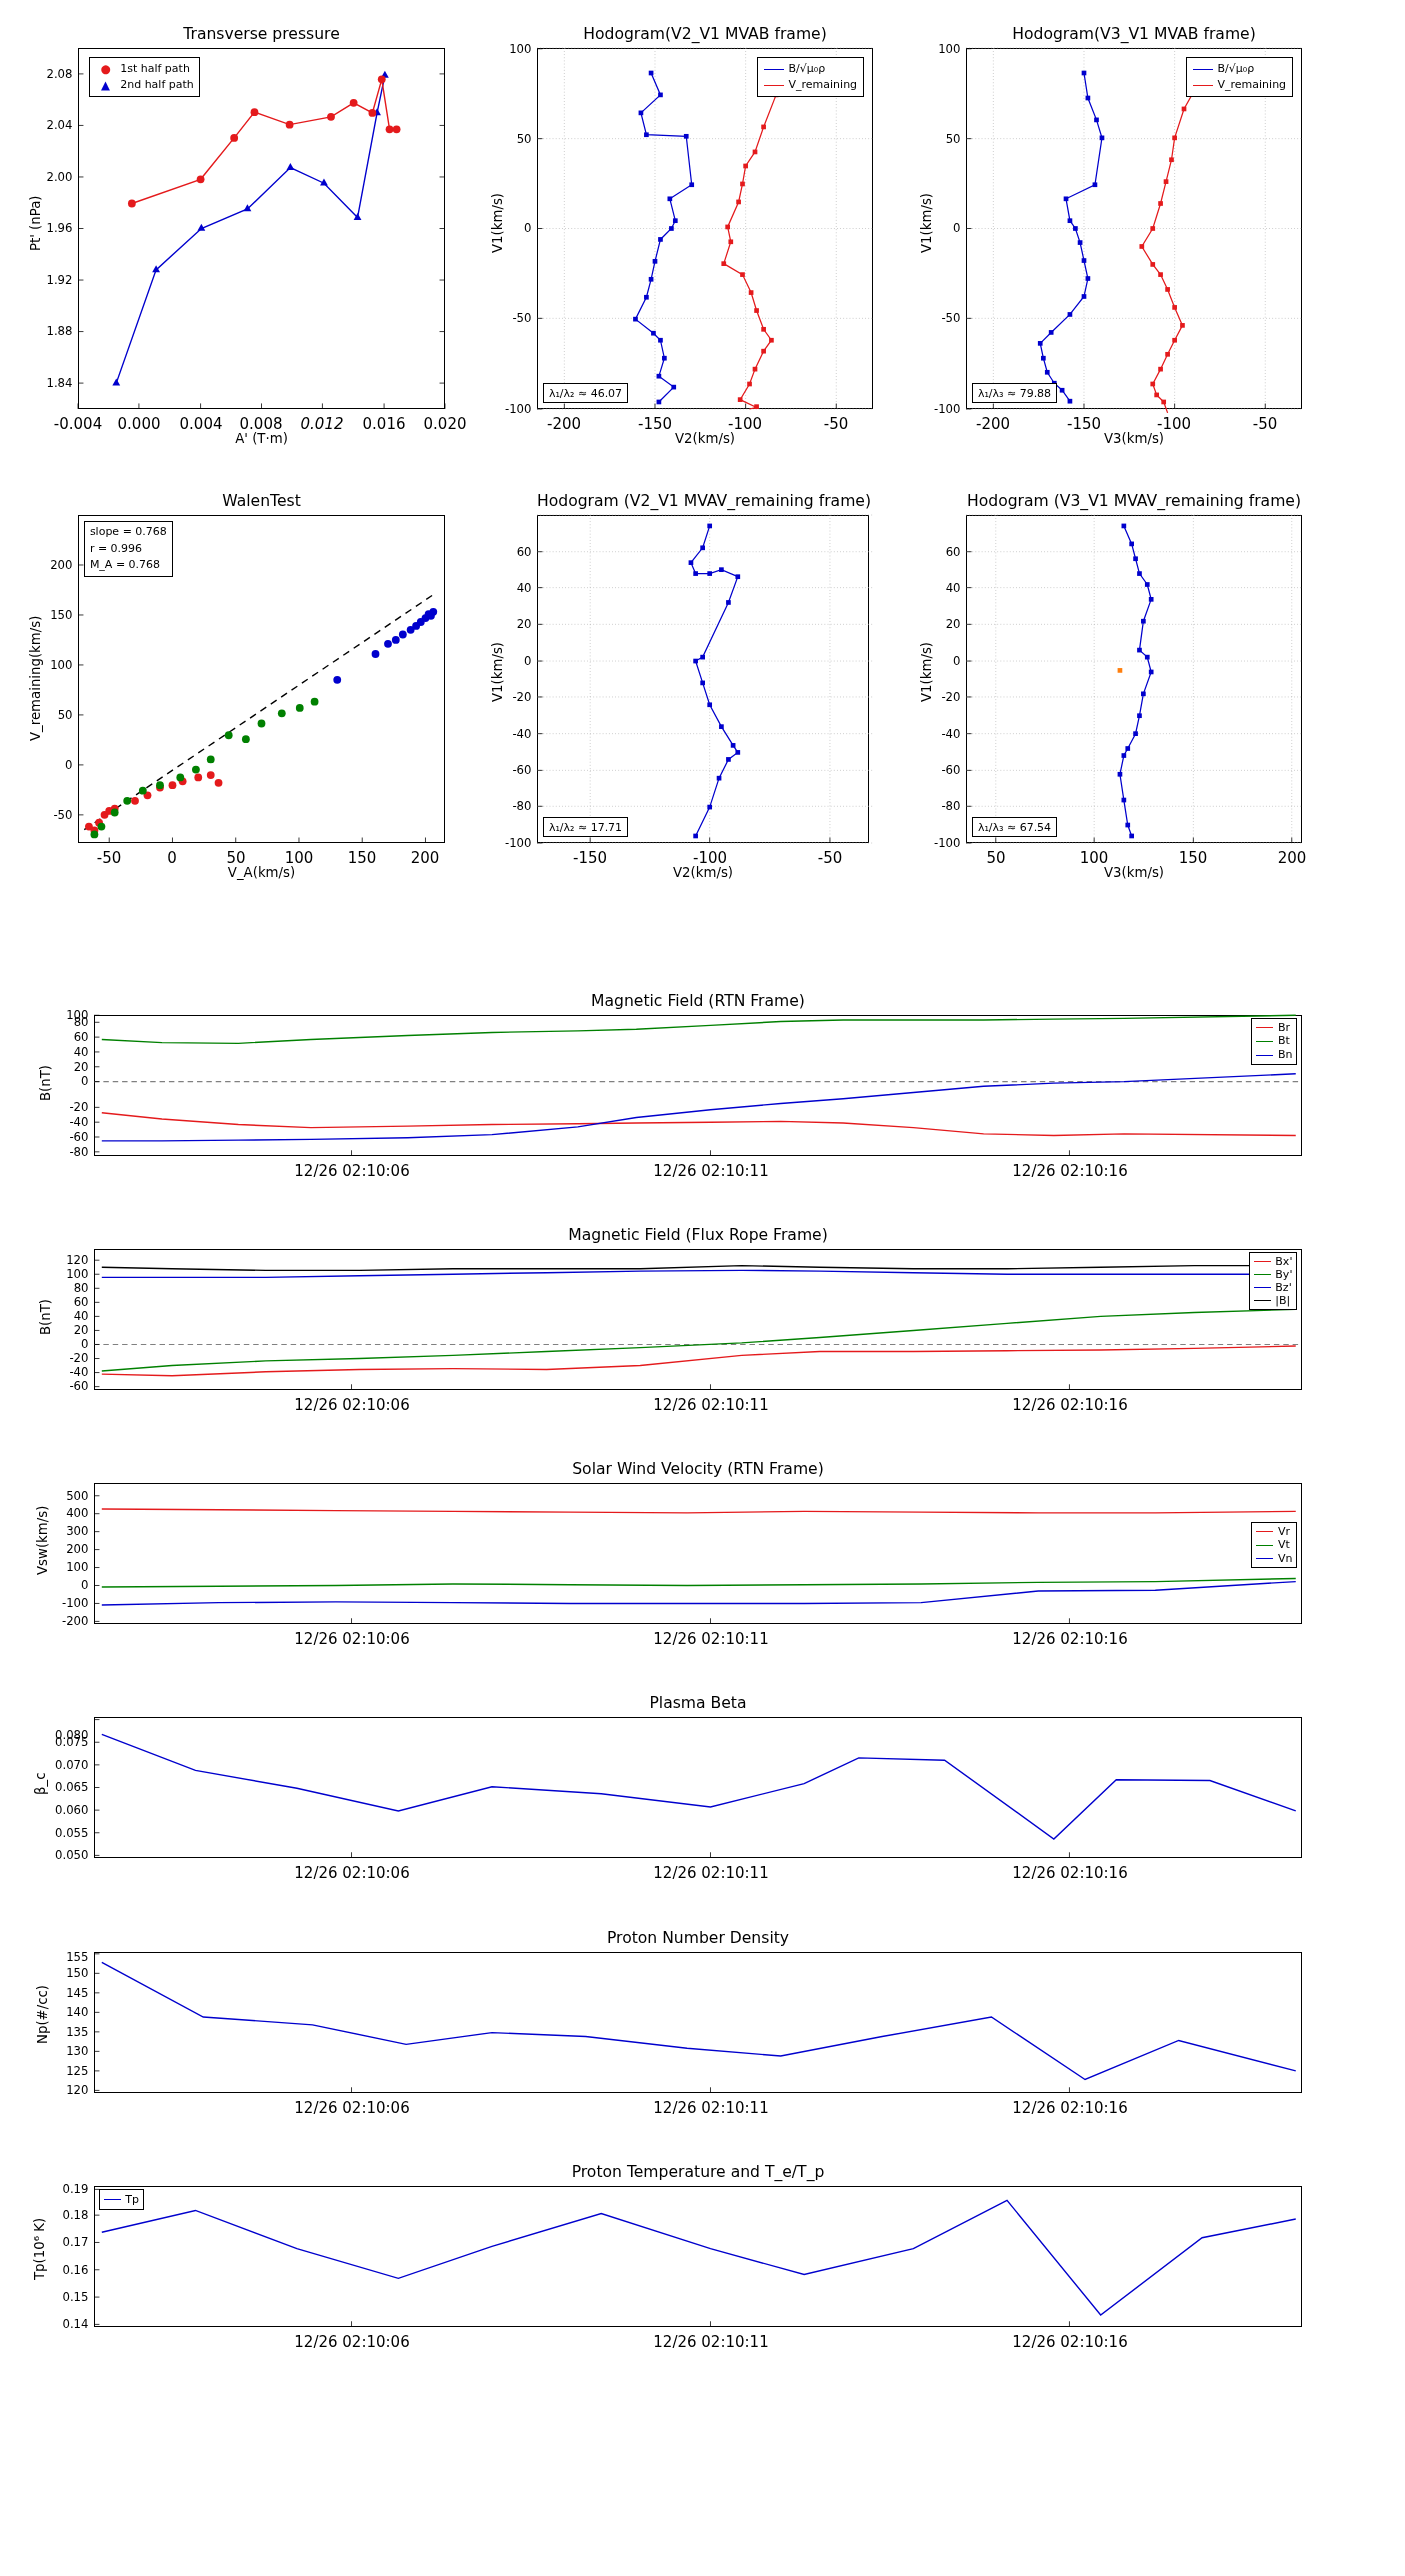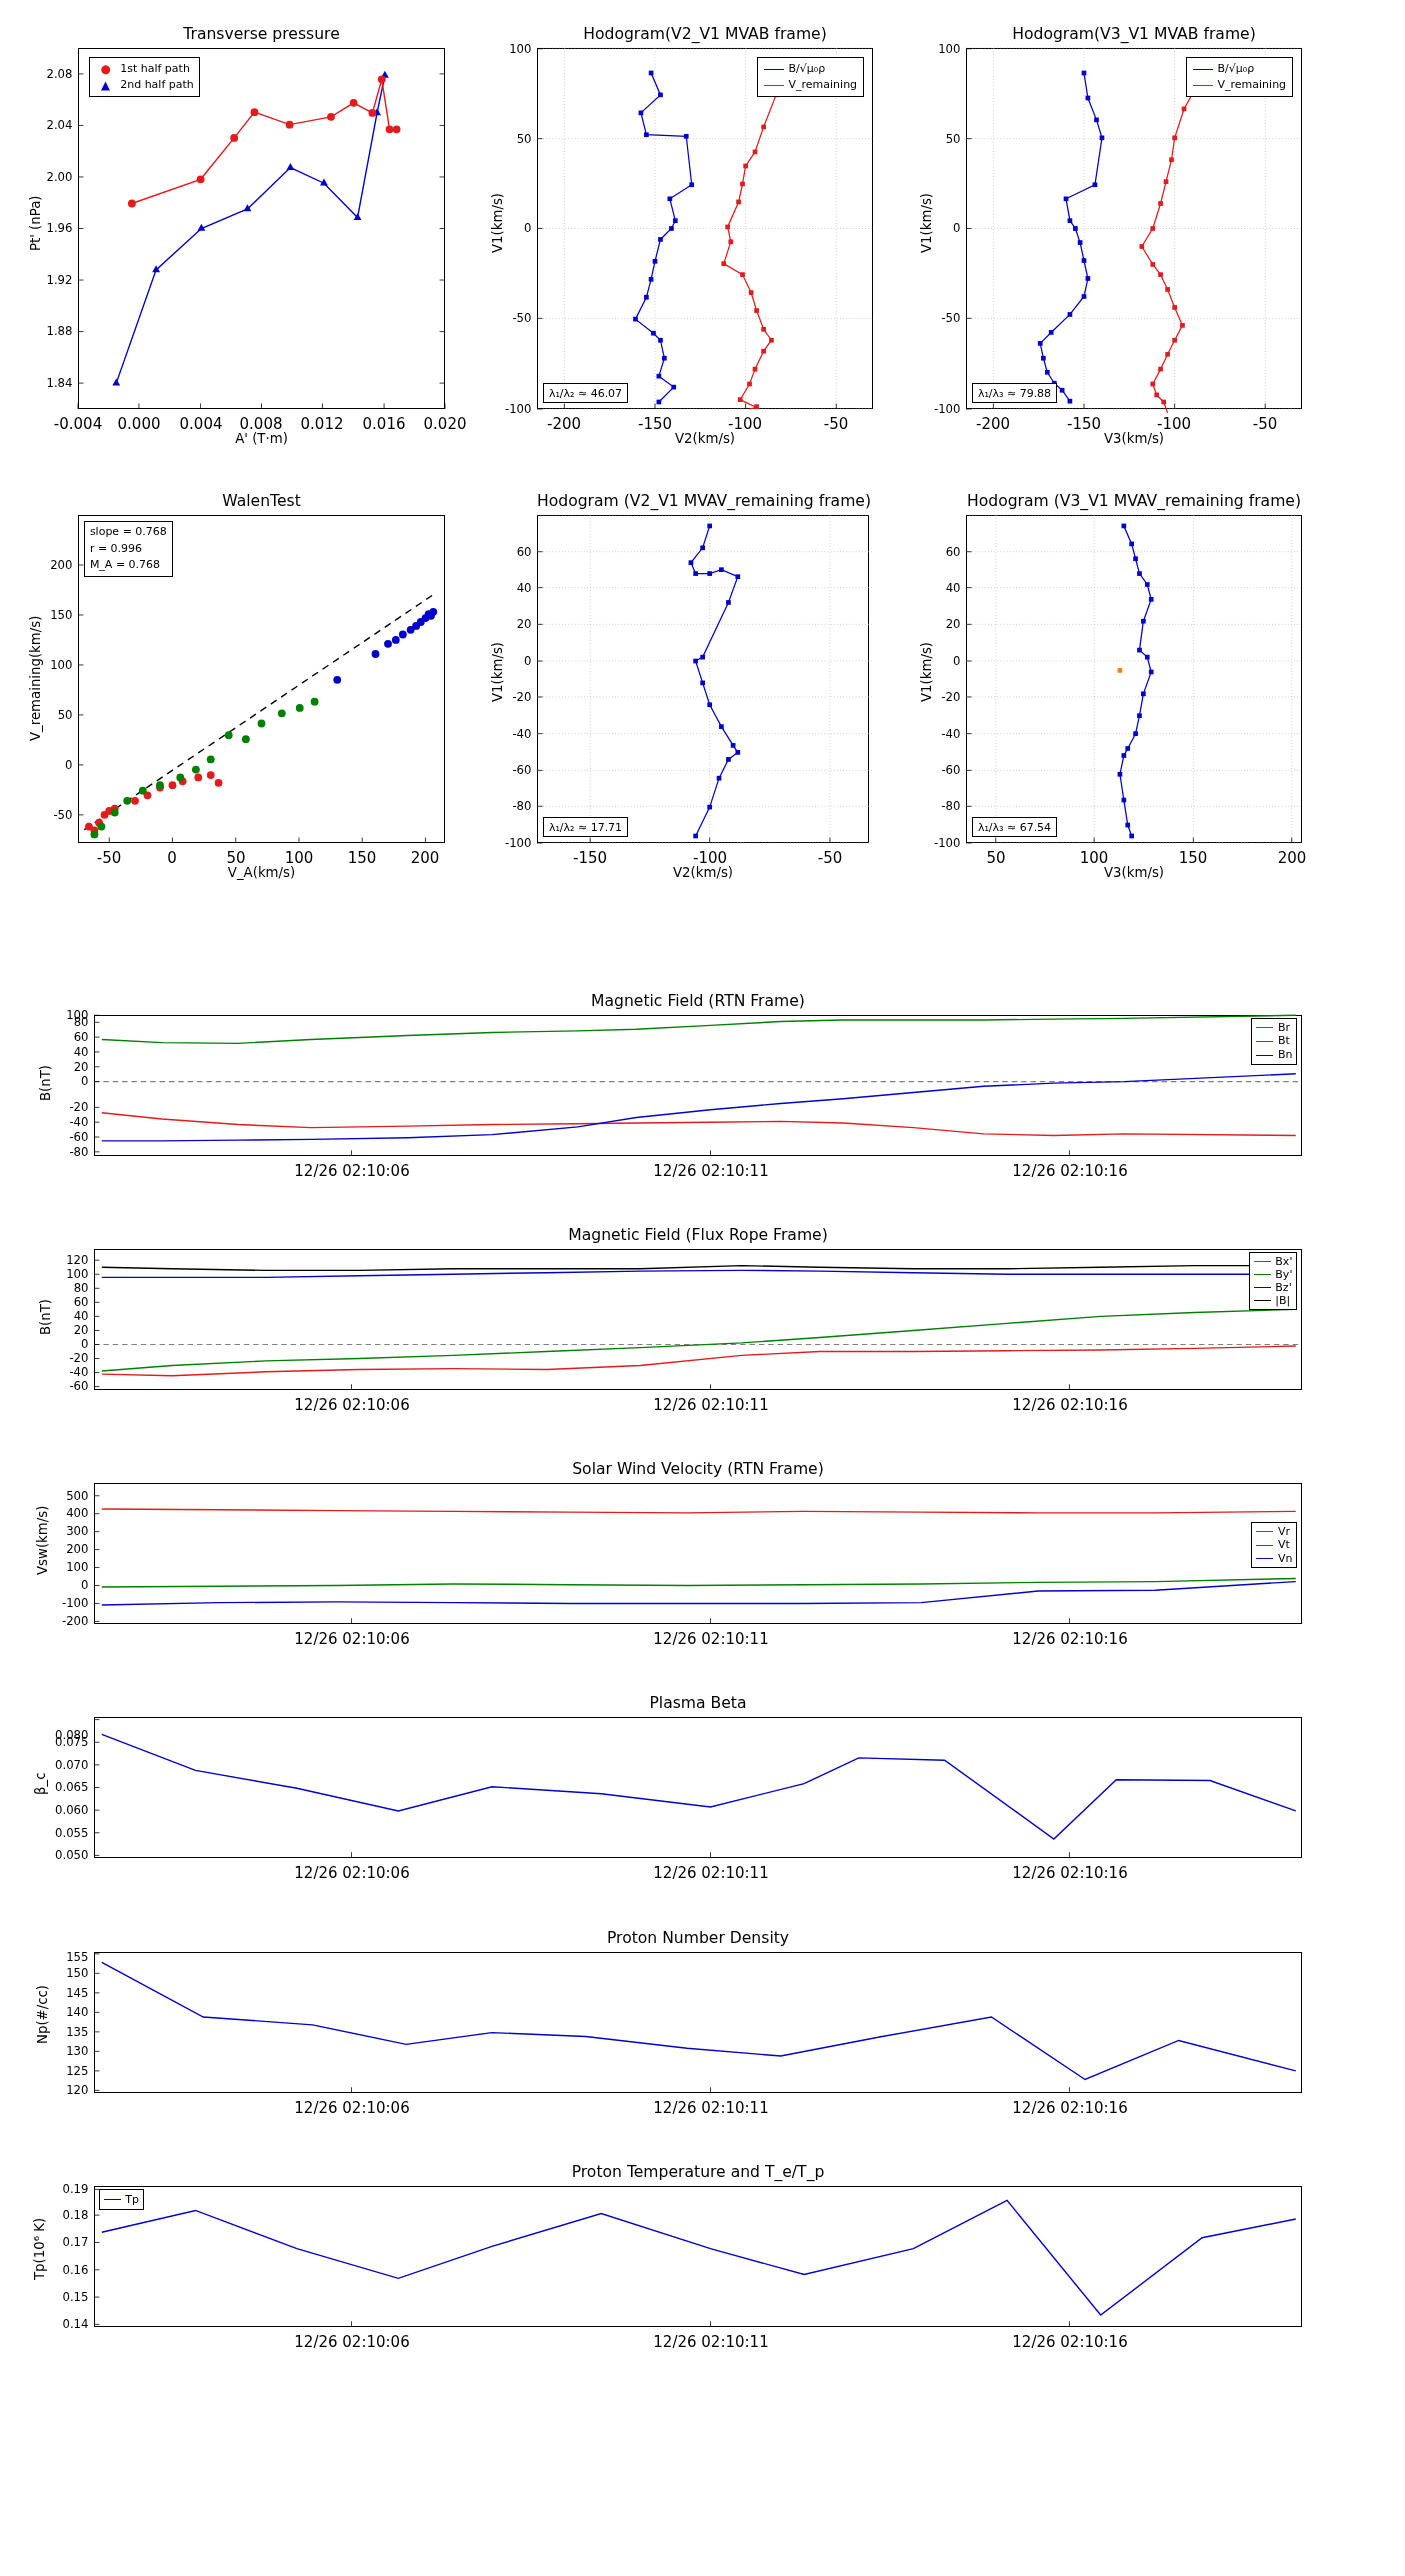--- a/index.html
+++ b/index.html
@@ -150,21 +150,21 @@
   <div class="tick-y" style="top:283px;">1.88</div>
   <div class="tick-y" style="top:232px;">1.92</div>
   <div class="tick-y" style="top:180px;">1.96</div>
   <div class="tick-y" style="top:129px;">2.00</div>
   <div class="tick-y" style="top:77px;">2.04</div>
   <div class="tick-y" style="top:26px;">2.08</div>
   <div class="tick-x" style="left:0px;">-0.004</div>
   <div class="tick-x" style="left:61px;">0.000</div>
   <div class="tick-x" style="left:123px;">0.004</div>
   <div class="tick-x" style="left:183px;">0.008</div>
-  <div class="tick-x" style="left:244px;">0.012</div>
+  <div class="tick-x" style="left:244px;font-style:italic;">0.012</div>
   <div class="tick-x" style="left:306px;">0.016</div>
   <div class="tick-x" style="left:367px;">0.020</div>
   <div class="legend" style="left:11px; top:9.4px;">
     <div class="row">
         <span class="mk" style="color:#e41a1c;">●</span>
         <span>1st half path</span>
       </div>
     <div class="row">
         <span class="mk" style="color:#0000cd;">▲</span>
         <span>2nd half path</span>

